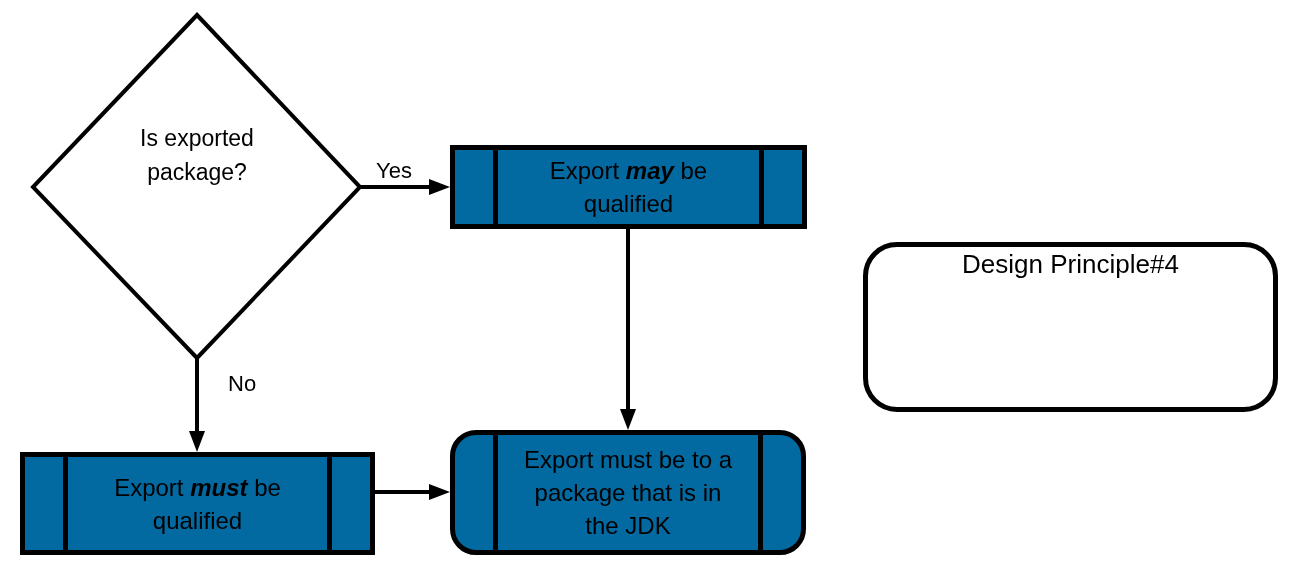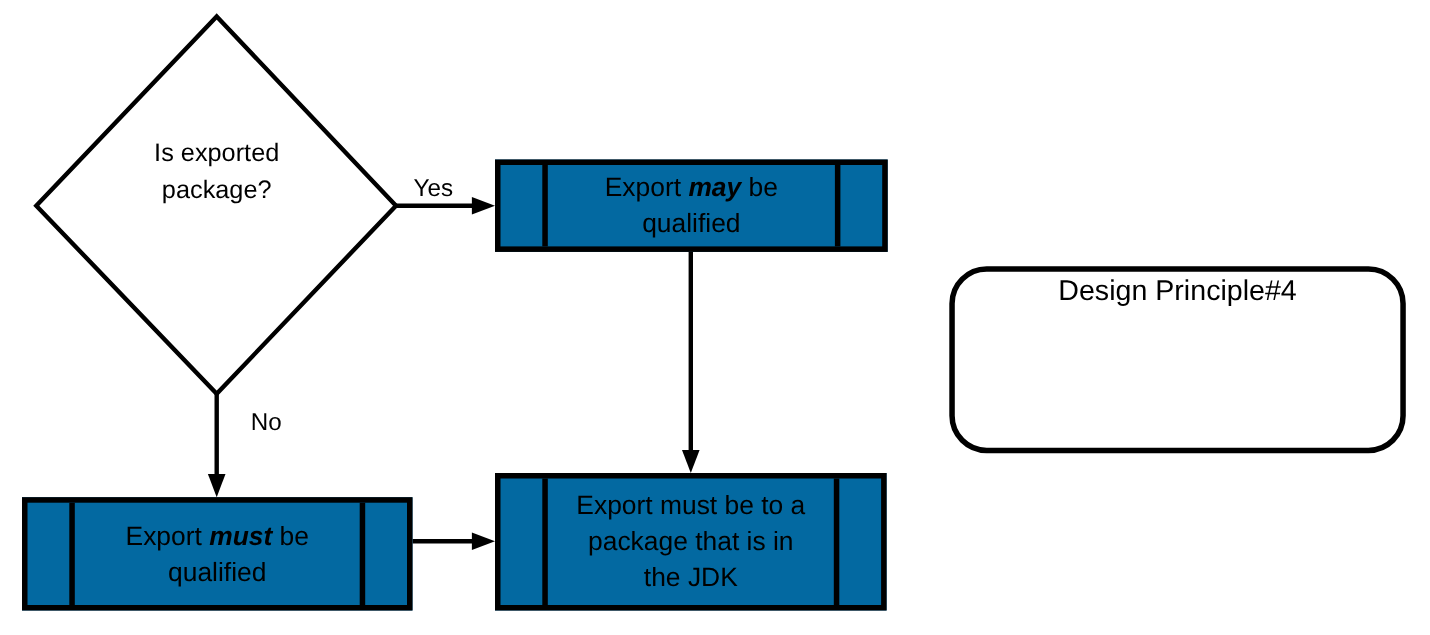--- a/index.html
+++ b/index.html
@@ -64,21 +64,21 @@
     font-size: 24px;
     line-height: 33px;
     color: #000000;
   }
   .em {
     font-weight: 700;
     font-style: italic;
   }
   #box-may  { left: 450px; top: 145px; width: 357px; height: 84px; }
   #box-must { left: 20px;  top: 452px; width: 355px; height: 103px; }
-  #box-jdk  { left: 450px; top: 430px; width: 356px; height: 125px; }
+  #box-jdk  { left: 450px; top: 430px; width: 356px; height: 125px; border-radius: 26px; }
   
   .rounded-box {
     position: absolute;
     left: 863px; top: 242px;
     width: 415px; height: 170px;
     border: 5px solid #000000;
     border-radius: 34px;
     background: #ffffff;
     box-sizing: border-box;
     display: flex;

